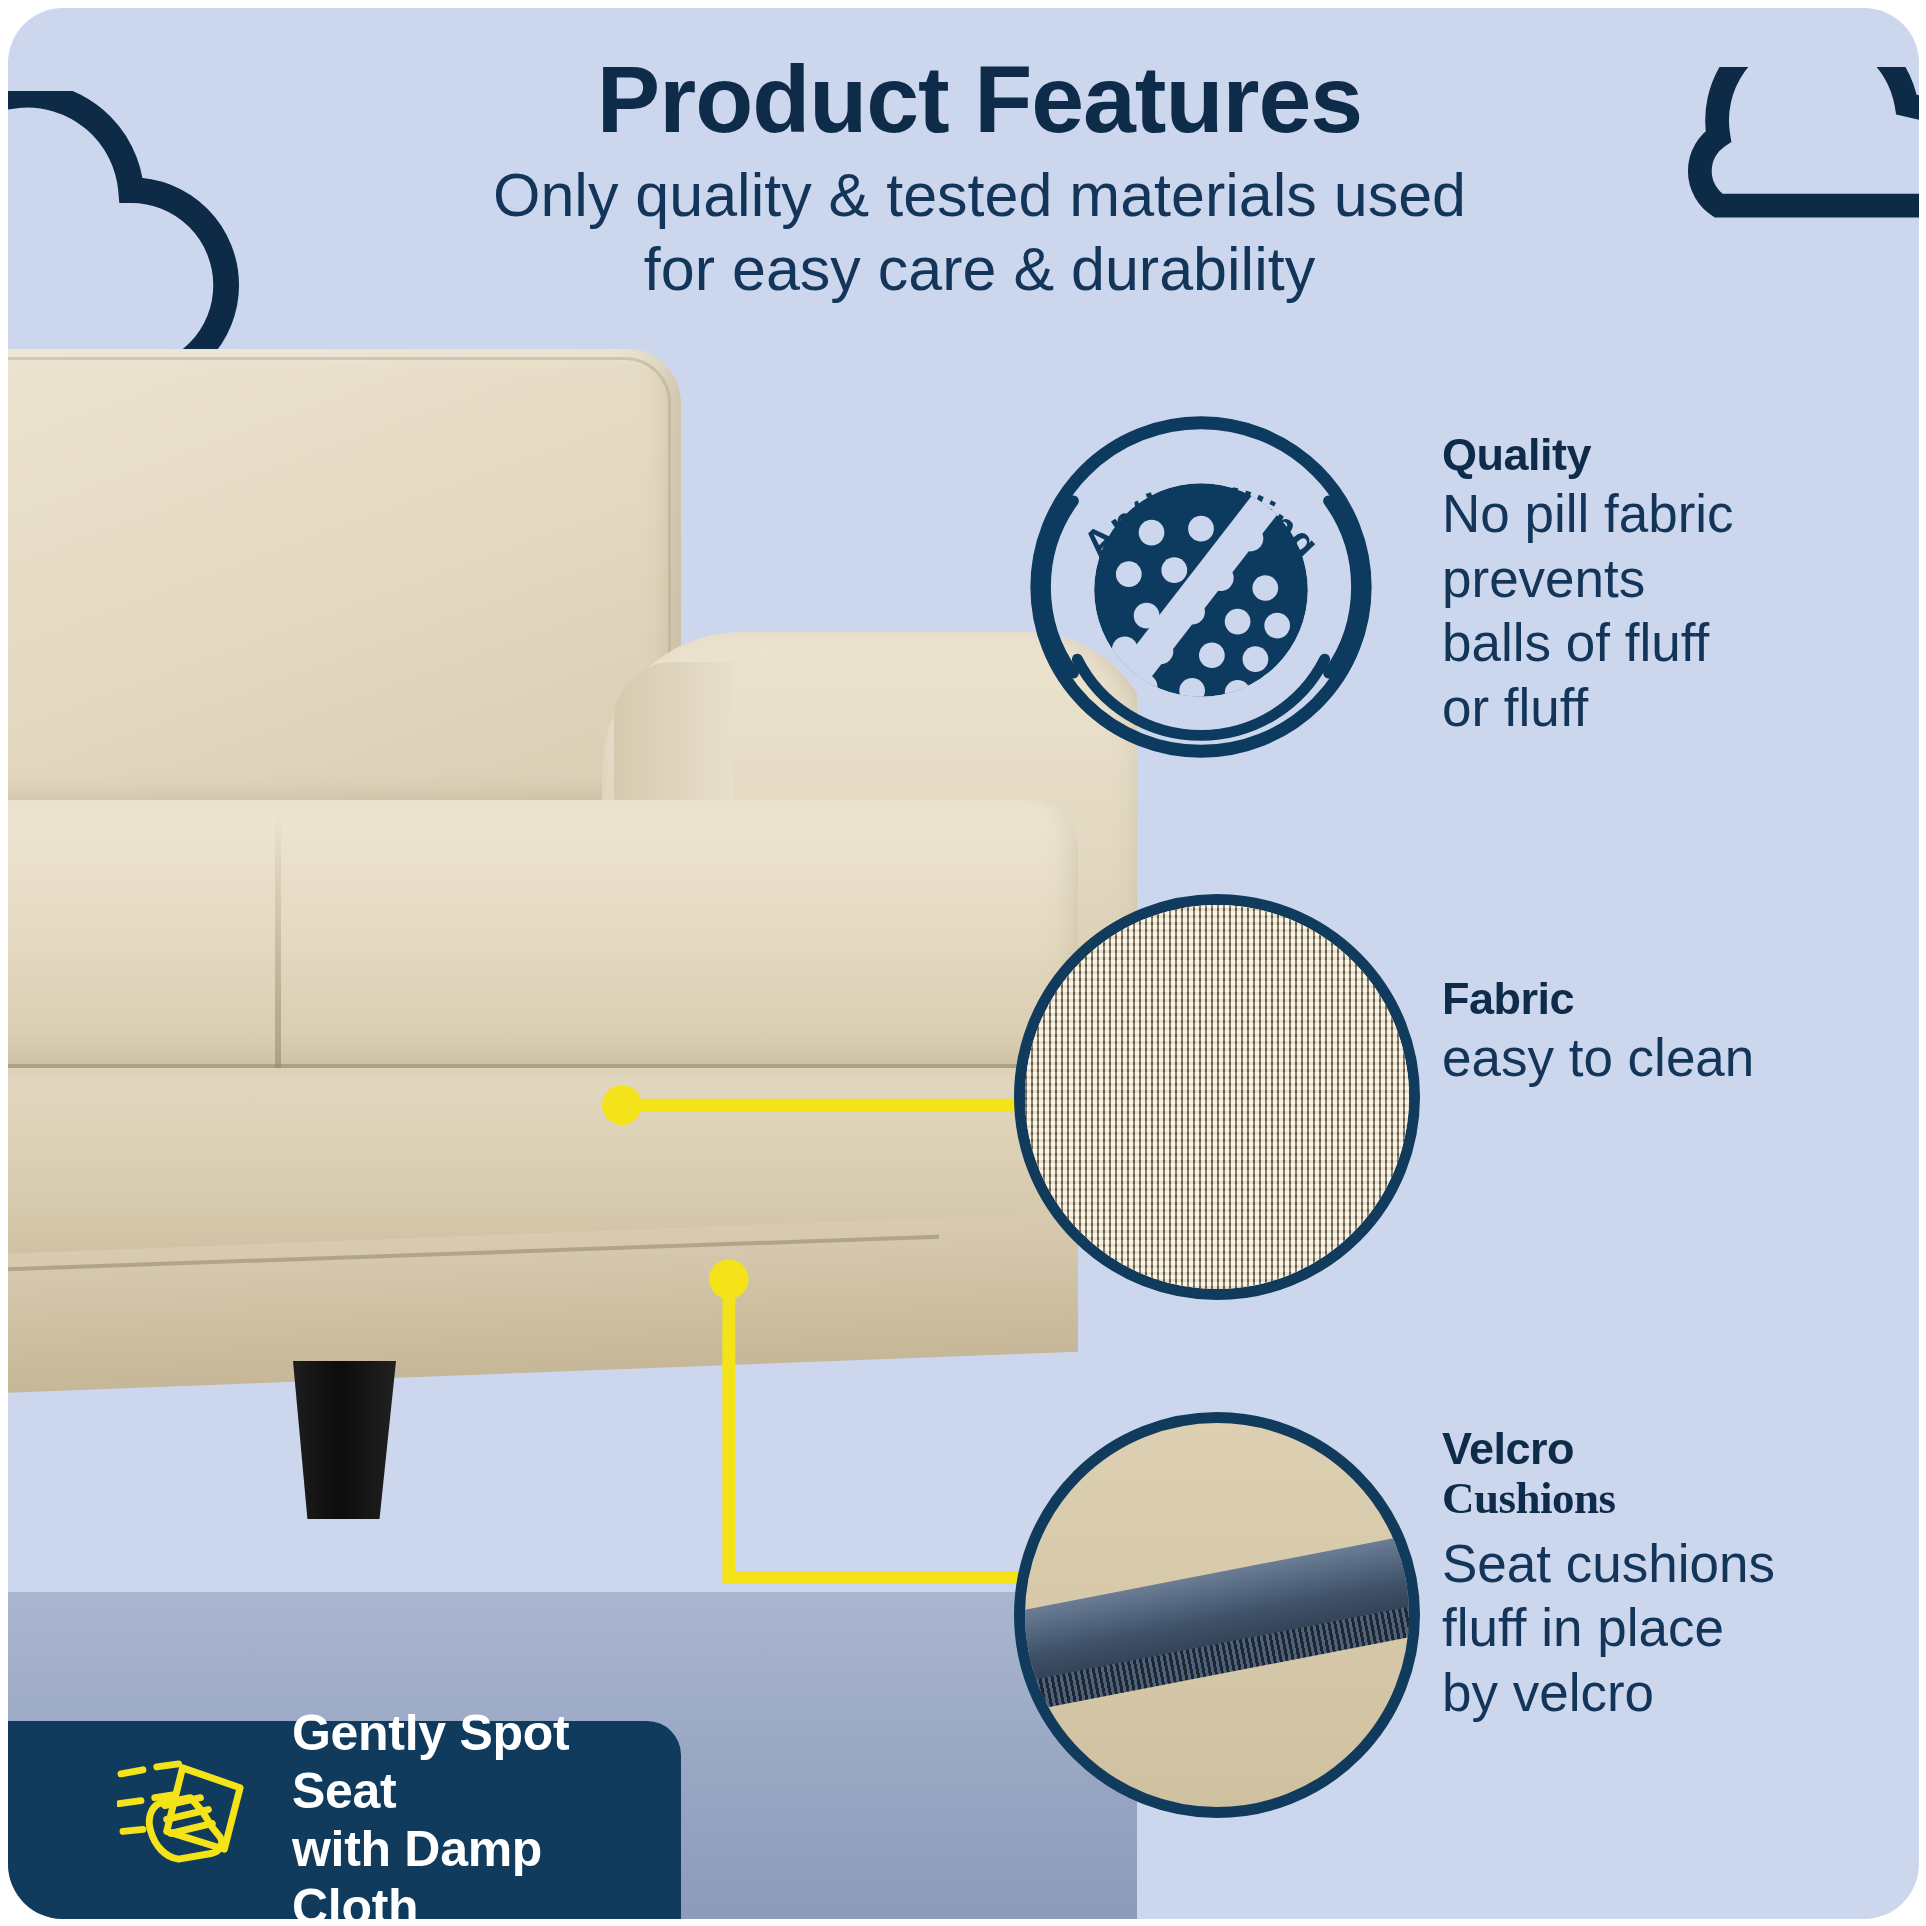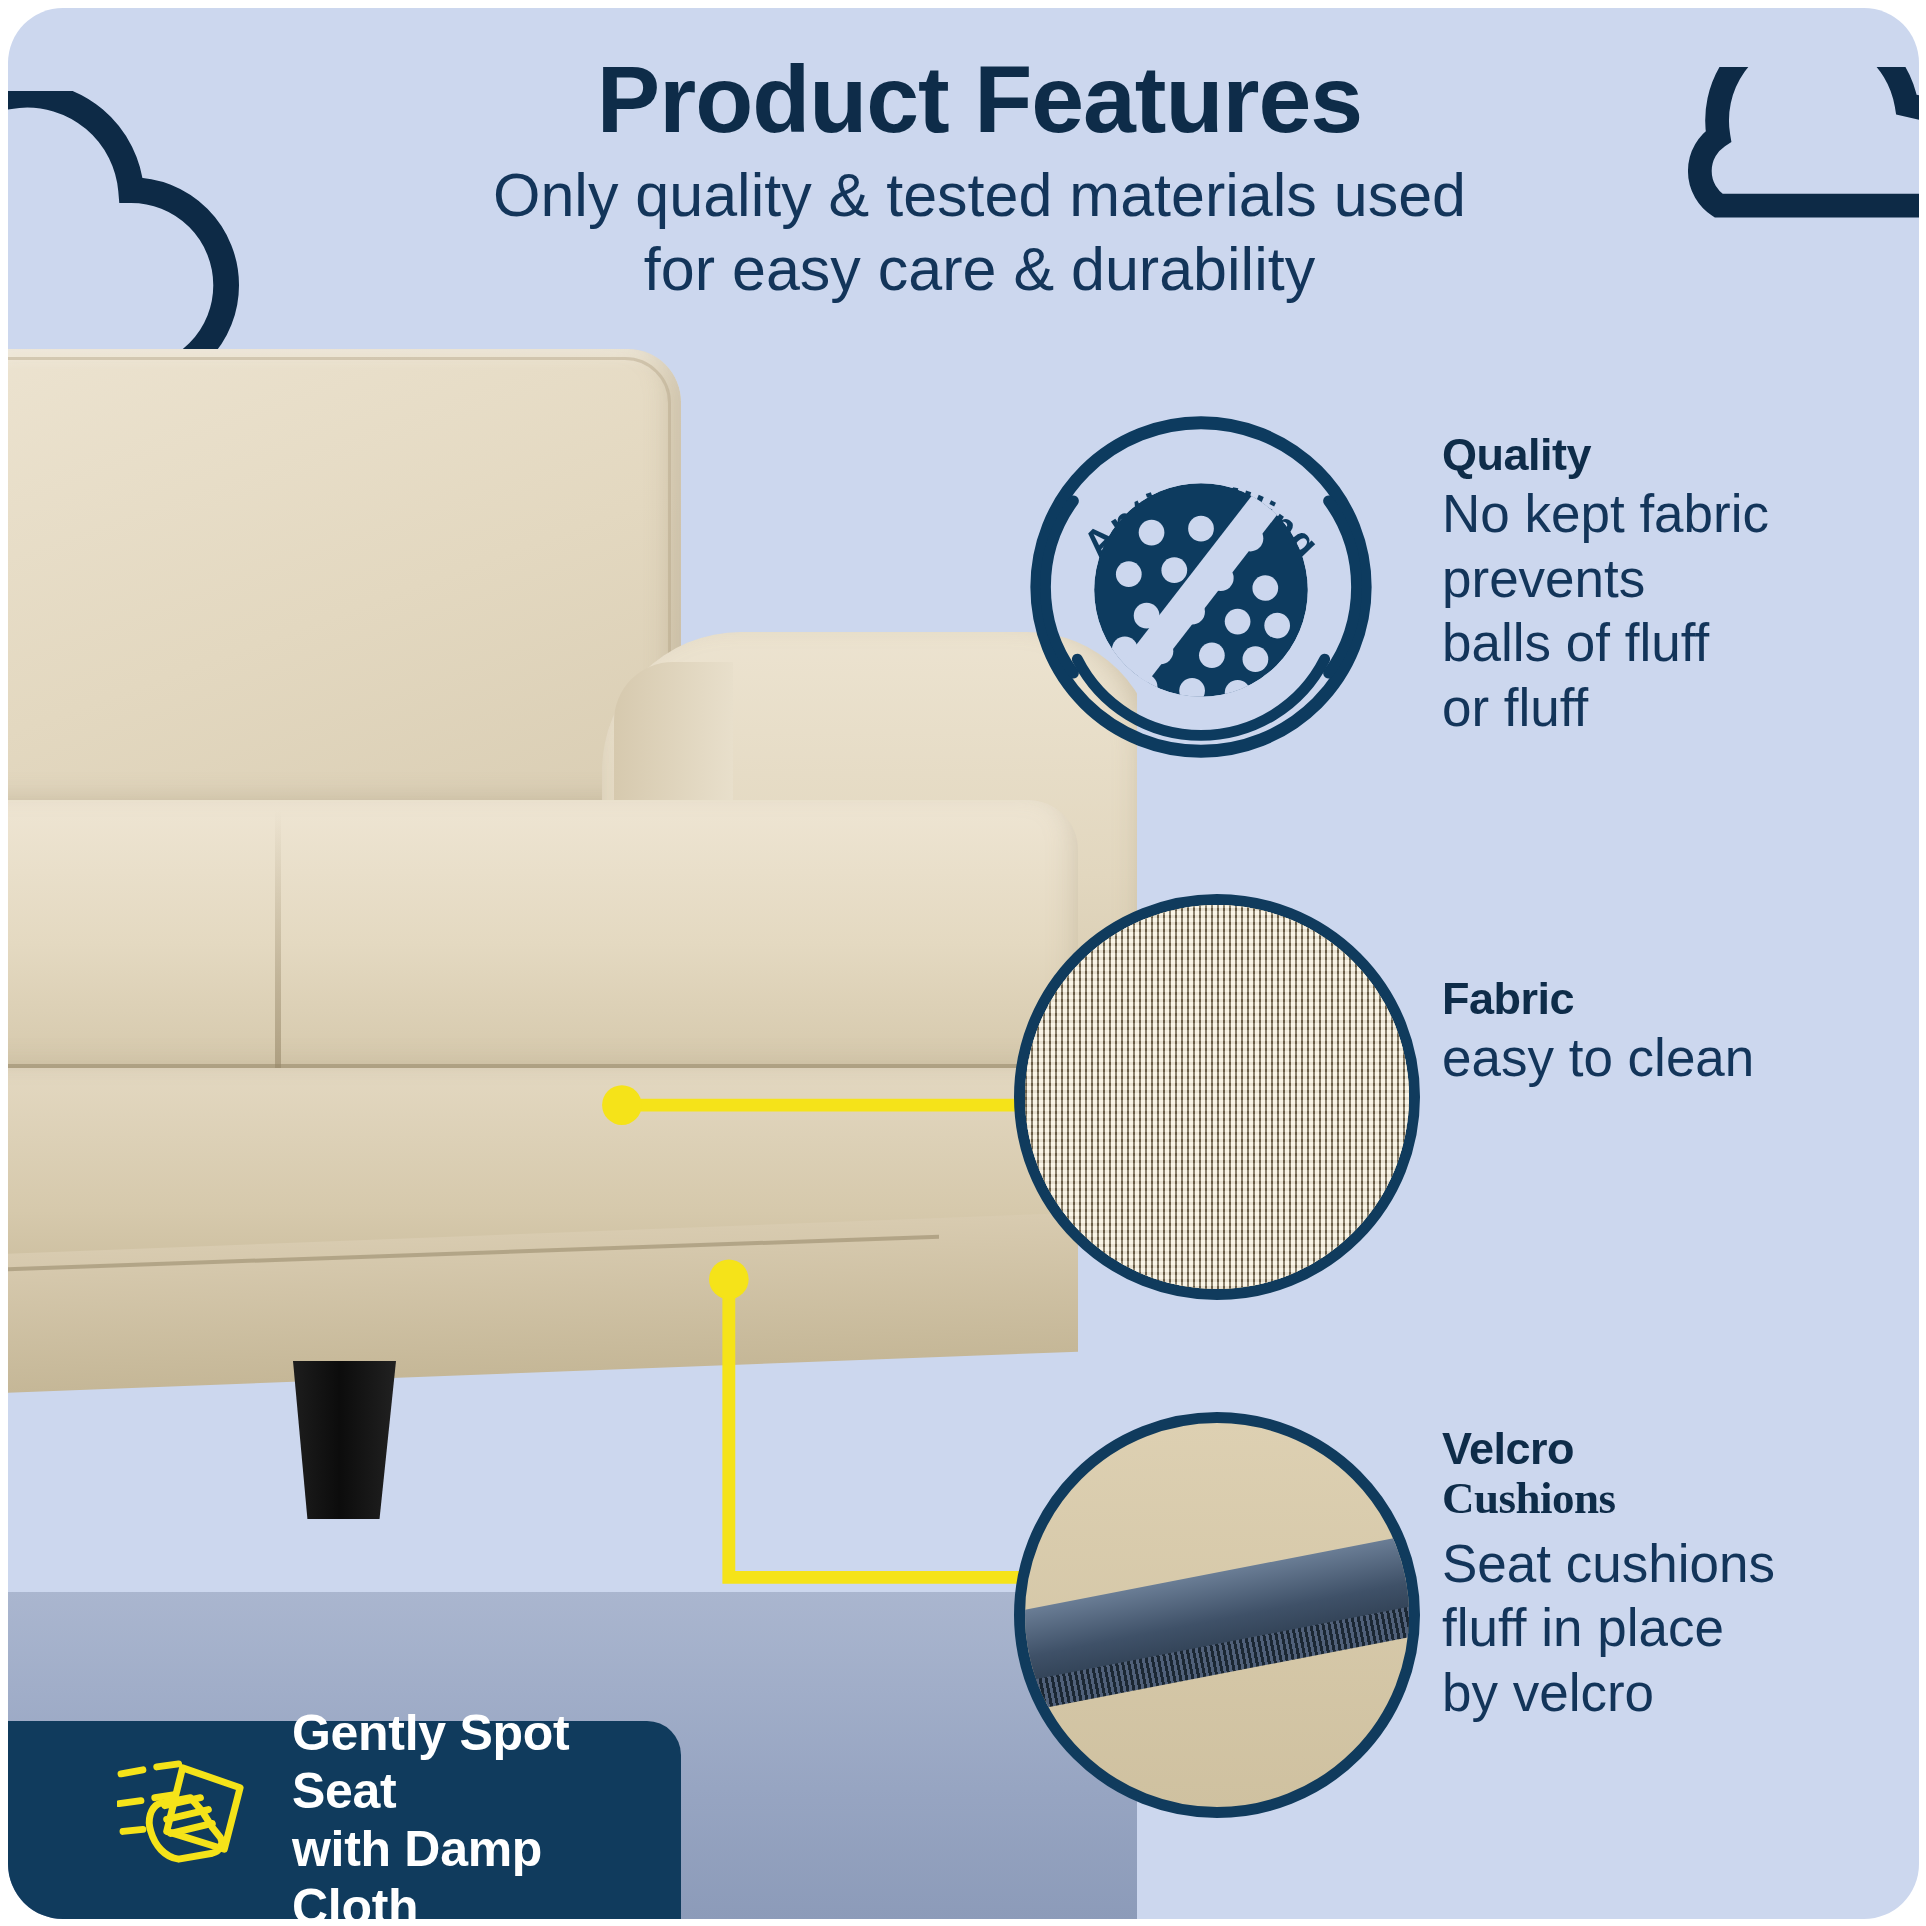--- a/index.html
+++ b/index.html
@@ -256,21 +256,21 @@
     <div class="weave"></div>
   </div>
 
   <div id="circle-velcro" class="detail-circle">
     <div id="velcro-strip"></div>
     <div id="velcro-hooks"></div>
   </div>
 
   <div id="feat-quality" class="feature">
     <h3>Quality</h3>
-    <p>No kept fabric</p>
+    <p>No pill fabric</p>
     <p>prevents</p>
     <p>balls of fluff</p>
     <p>or fluff</p>
   </div>
 
   <div id="feat-fabric" class="feature">
     <h3>Fabric</h3>
     <p>easy to clean</p>
   </div>
 

